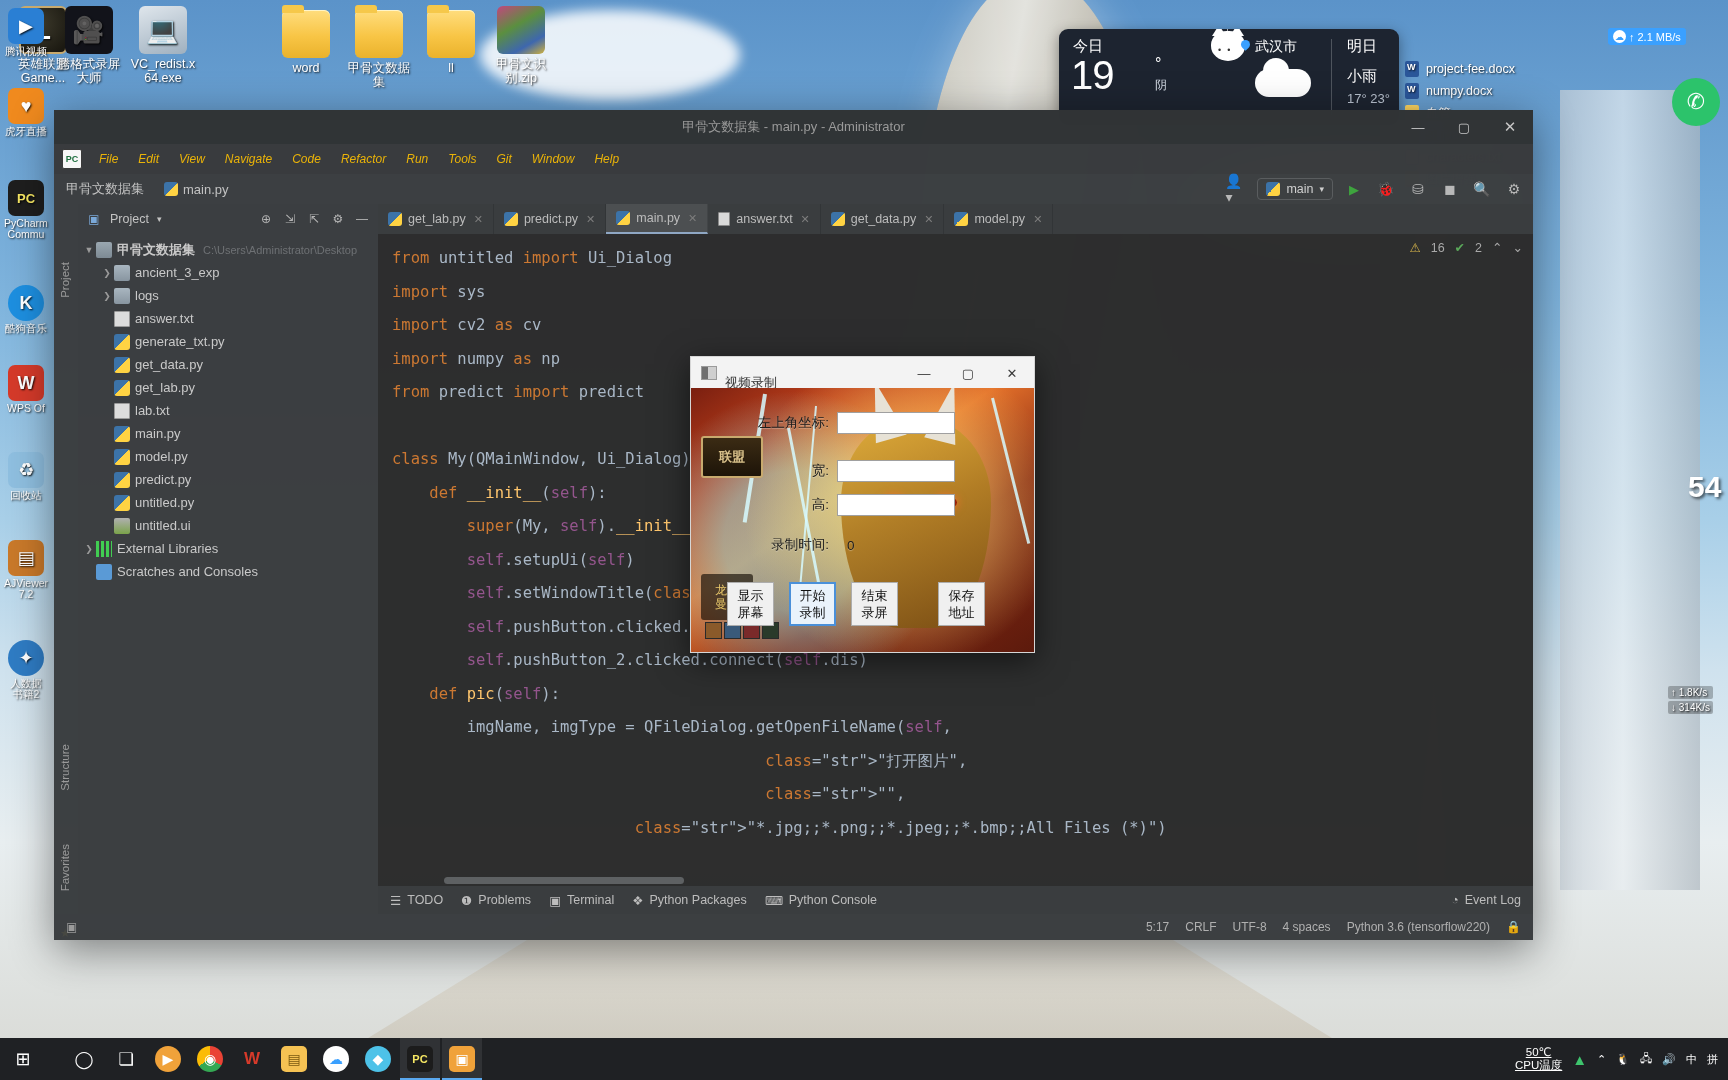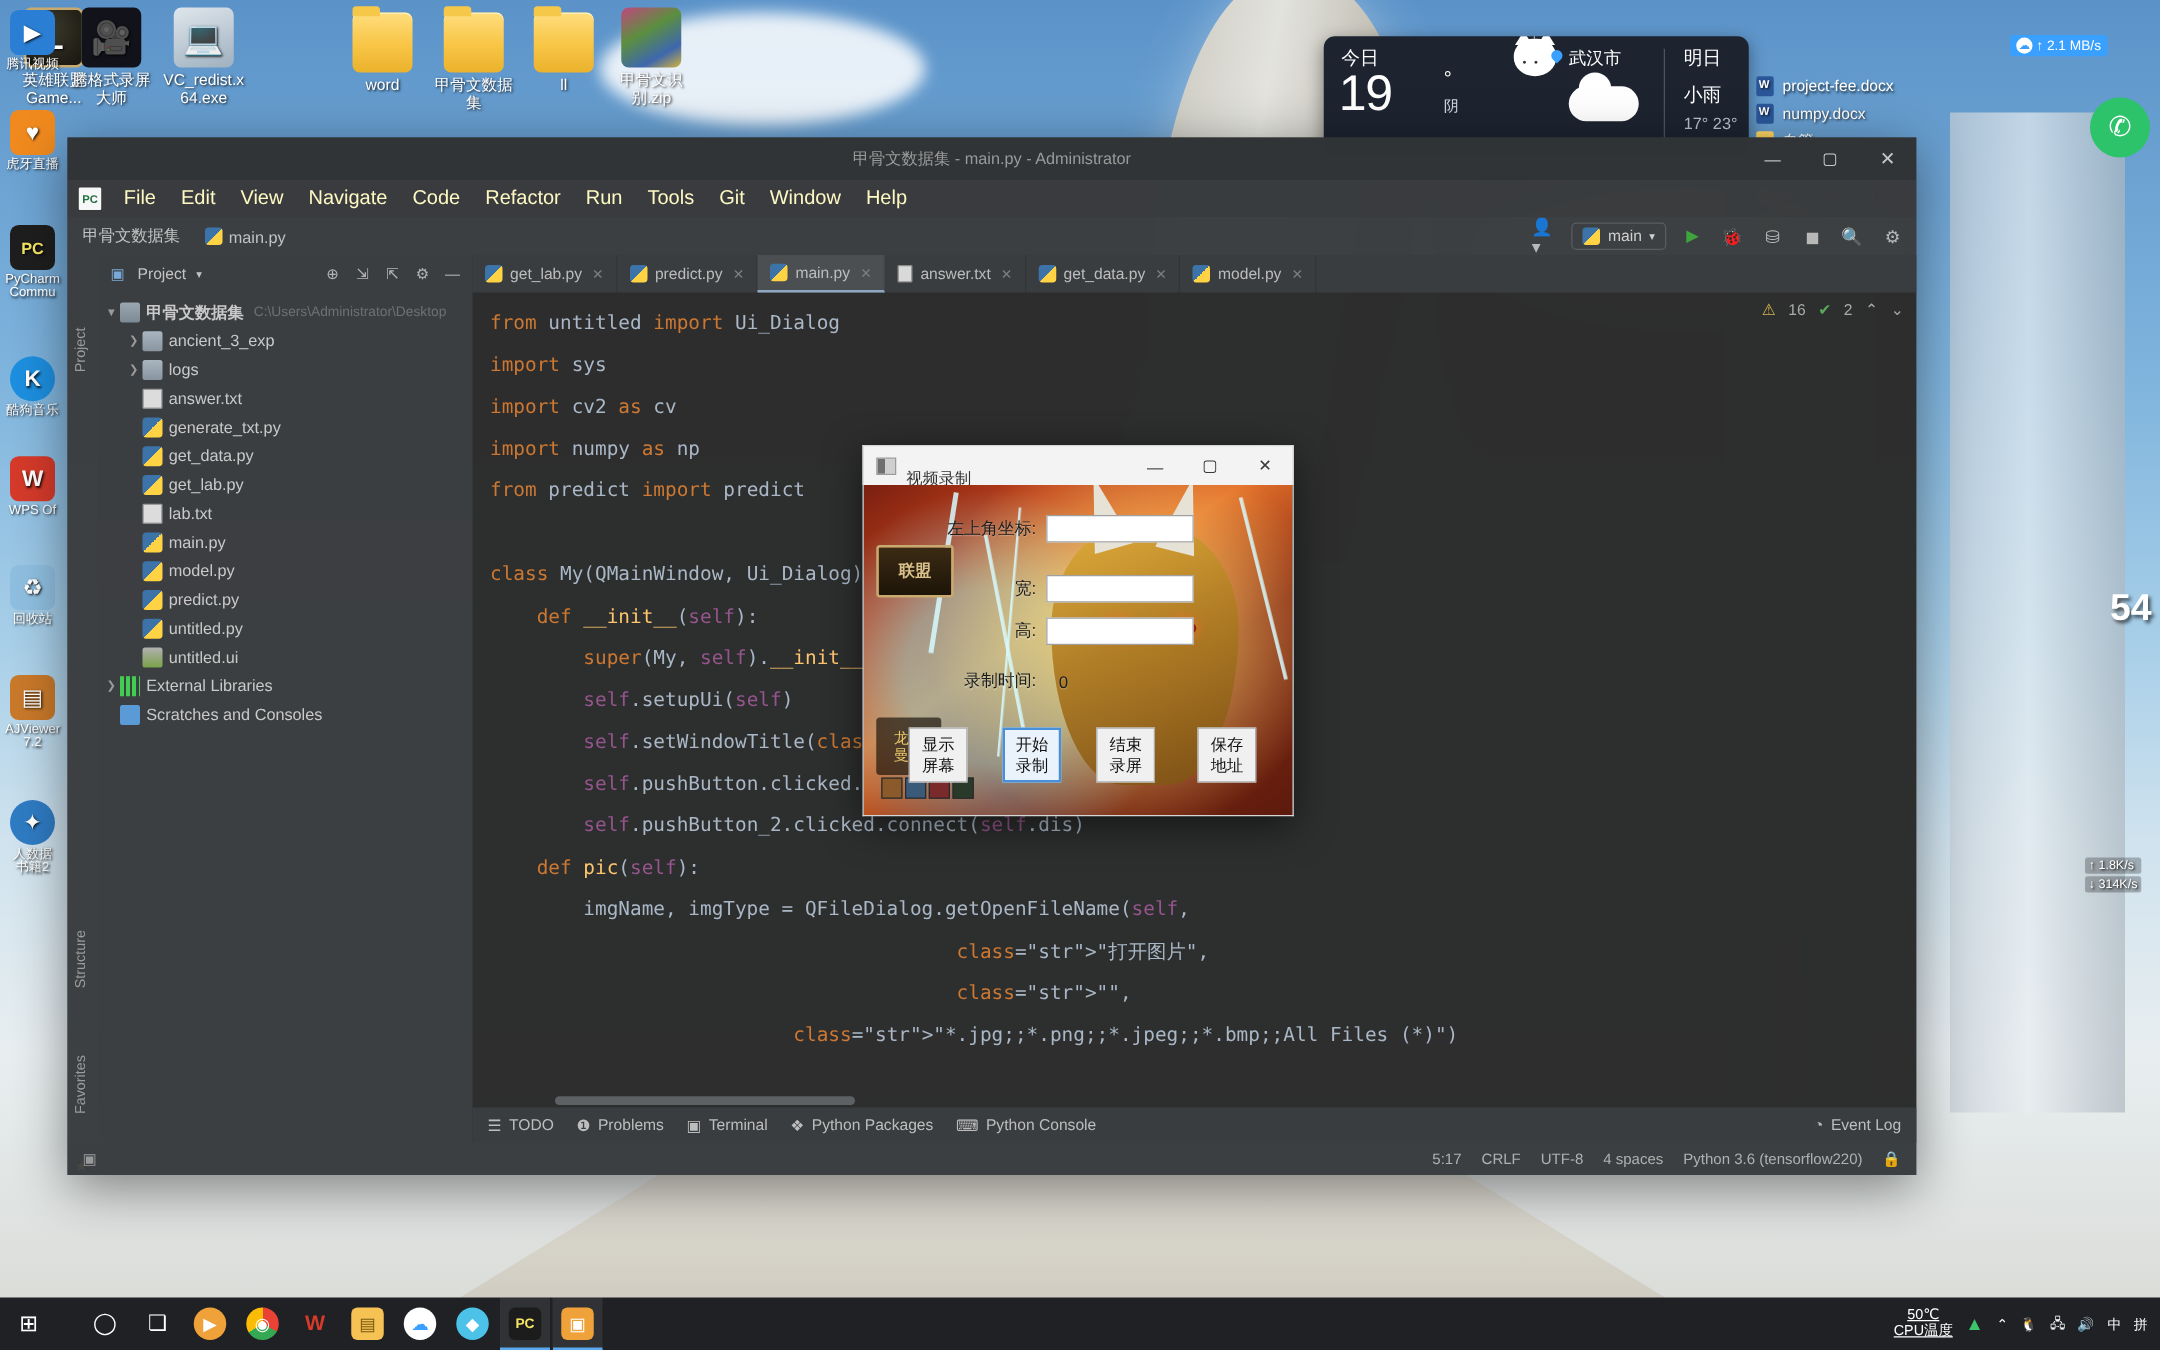--- a/index.html
+++ b/index.html
@@ -124,21 +124,21 @@
     color:#9a9a9a;font-size:13px;white-space:nowrap;}
   .wbtns{position:absolute;right:0;top:0;height:34px;display:flex;}
   .wbtn{width:46px;height:34px;display:flex;align-items:center;justify-content:center;
     color:#c8c8c8;font-size:13px;}
   .wbtn.close{font-size:15px;}
 
   .menubar{height:30px;display:flex;align-items:center;gap:2px;padding-left:8px;
     background:rgba(56,59,61,.9);}
   .pc-logo{width:20px;height:20px;background:#f7f7f7;border:1px solid #3a3a3a;border-radius:2px;
     display:flex;align-items:center;justify-content:center;font-size:9px;font-weight:bold;color:#1f6f3f;margin-right:6px;}
-  .menu-item{padding:3px 9px;color:#fef9c3;font-size:16px;border-radius:3px;}
+  .menu-item{padding:3px 9px;color:#eab308;font-size:12px;border-radius:3px;font-style:italic;}
 
   .navbar{height:30px;display:flex;align-items:center;gap:6px;padding-left:12px;
     background:rgba(60,63,65,.9);position:relative;}
   .crumb{display:flex;align-items:center;gap:5px;color:#c2c2c2;font-size:13px;}
   .py-ic{width:14px;height:14px;border-radius:3px;flex:none;
     background:linear-gradient(135deg,#3c73a8 0 50%, #ffd343 50% 100%);}
   .txt-ic{width:12px;height:14px;background:#d9d9d9;border:1px solid #8a8a8a;border-radius:1px;flex:none;}
 
   .navright{position:absolute;right:8px;top:0;height:30px;display:flex;align-items:center;gap:10px;}
   .runcfg{display:flex;align-items:center;gap:6px;border:1px solid #5a5d5f;border-radius:4px;
@@ -231,21 +231,21 @@
     color:#d8c08a;font-size:13px;font-weight:bold;display:flex;align-items:center;justify-content:center;}
   .heroname{position:absolute;left:10px;top:186px;width:52px;height:46px;
     background:rgba(20,12,4,.65);border-radius:3px;color:#e8c76a;font-size:12px;
     display:flex;align-items:center;justify-content:center;text-align:center;line-height:14px;}
   .champstrip{position:absolute;left:14px;top:234px;display:flex;gap:2px;}
   .champ{width:17px;height:17px;border:1px solid #2a2a2a;}
 
   .frow{position:absolute;display:flex;align-items:center;}
   .flabel{color:#1c1c1c;font-size:13.5px;text-shadow:0 1px 1px rgba(255,255,255,.35);}
   .finput{background:#fff;border:1px solid #a0a0a0;height:22px;}
-  .dbtnrow{position:absolute;left:36px;top:194px;display:flex;gap:28px;}
+  .dbtnrow{position:absolute;left:36px;top:194px;display:flex;gap:15px;}
   .dlg-btn{width:47px;height:44px;background:#f0f0f0;border:1px solid #adadad;
     display:flex;flex-direction:column;align-items:center;justify-content:center;
     font-size:13px;color:#111;line-height:17px;}
   .dlg-btn.focus{border:2px solid #4a90d9;background:#eaf3fb;}
 
   
   .taskbar{position:absolute;left:0;bottom:0;width:1728px;height:42px;background:#1f2124;
     display:flex;align-items:center;}
   .start{width:46px;height:42px;display:flex;align-items:center;justify-content:center;}
   .searchbox{width:240px;height:42px;background:#e9ecef;display:flex;align-items:center;
@@ -698,21 +698,21 @@
         <span>屏幕</span>
       </div>
       <div class="dlg-btn focus">
         <span>开始</span>
         <span>录制</span>
       </div>
       <div class="dlg-btn">
         <span>结束</span>
         <span>录屏</span>
       </div>
-      <div class="dlg-btn" style="margin-left:6px;">
+      <div class="dlg-btn" style="margin-left:25px;">
         <span>保存</span>
         <span>地址</span>
       </div>
     </div>
   </div>
 </div>
 
 <div class="taskbar">
   <div class="start" style="color:#fff;font-size:18px;">⊞</div>
   <div class="tb-icons">

